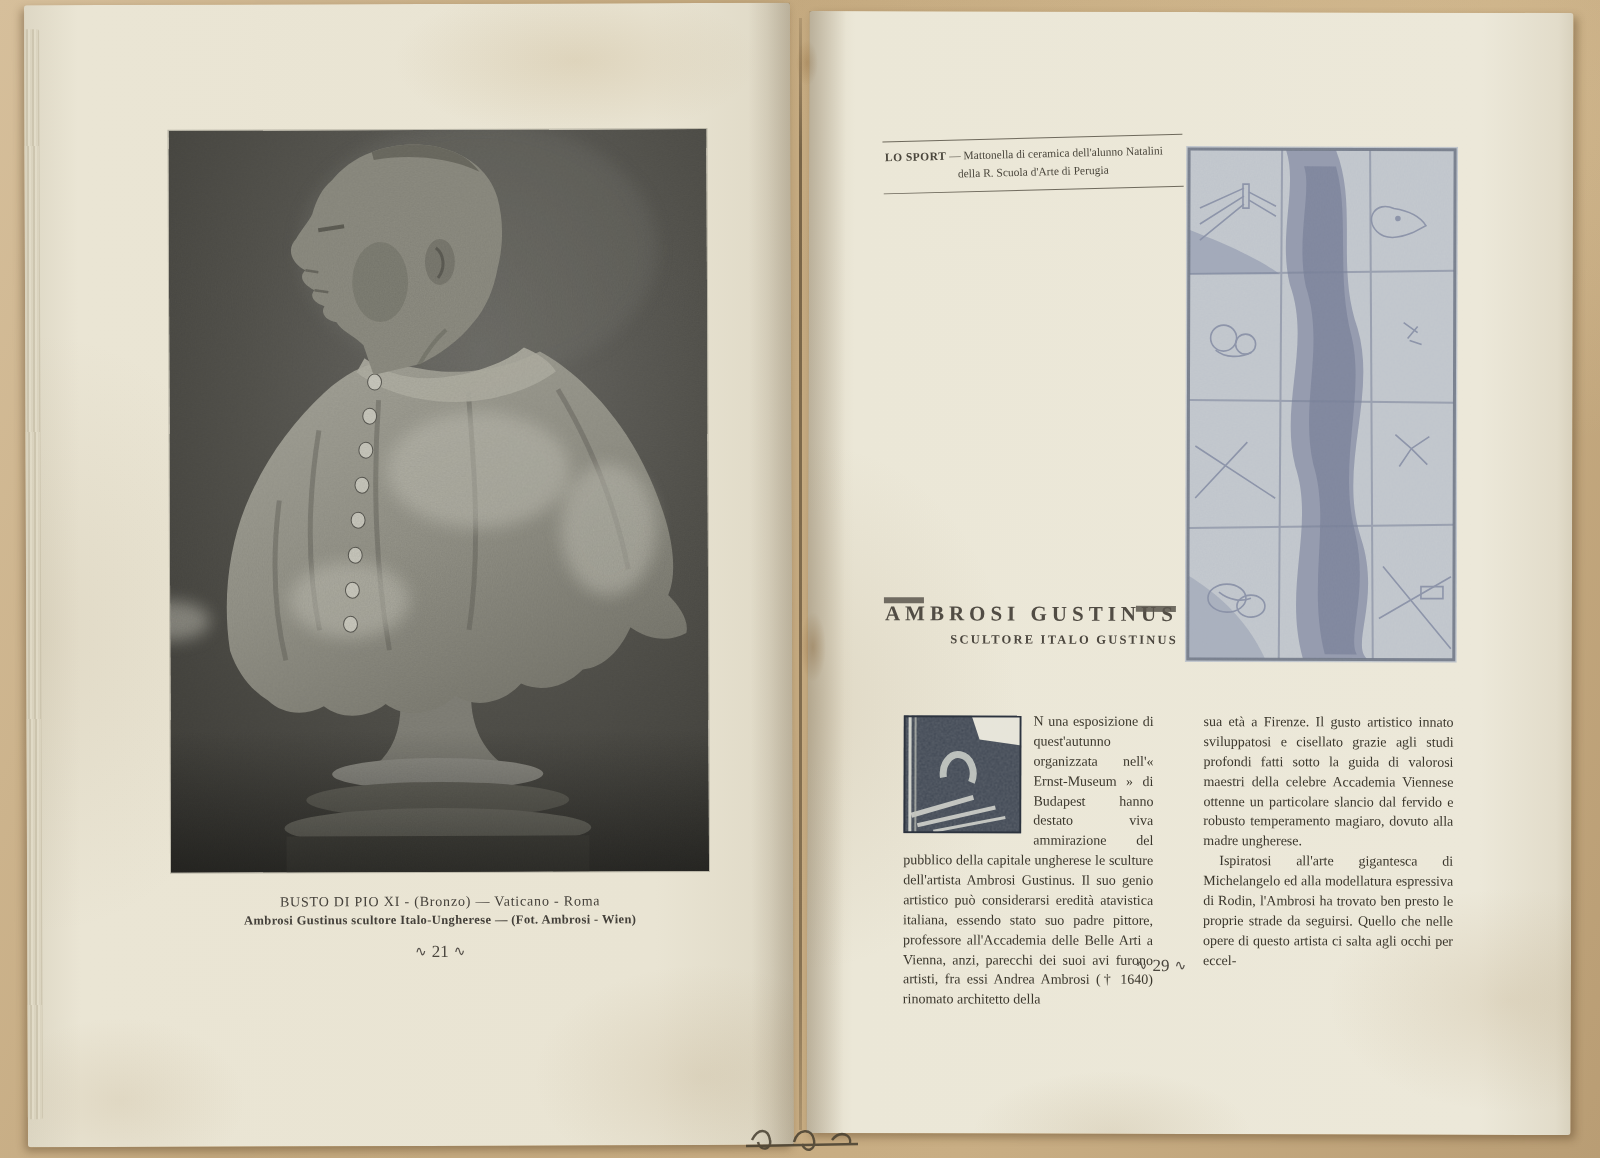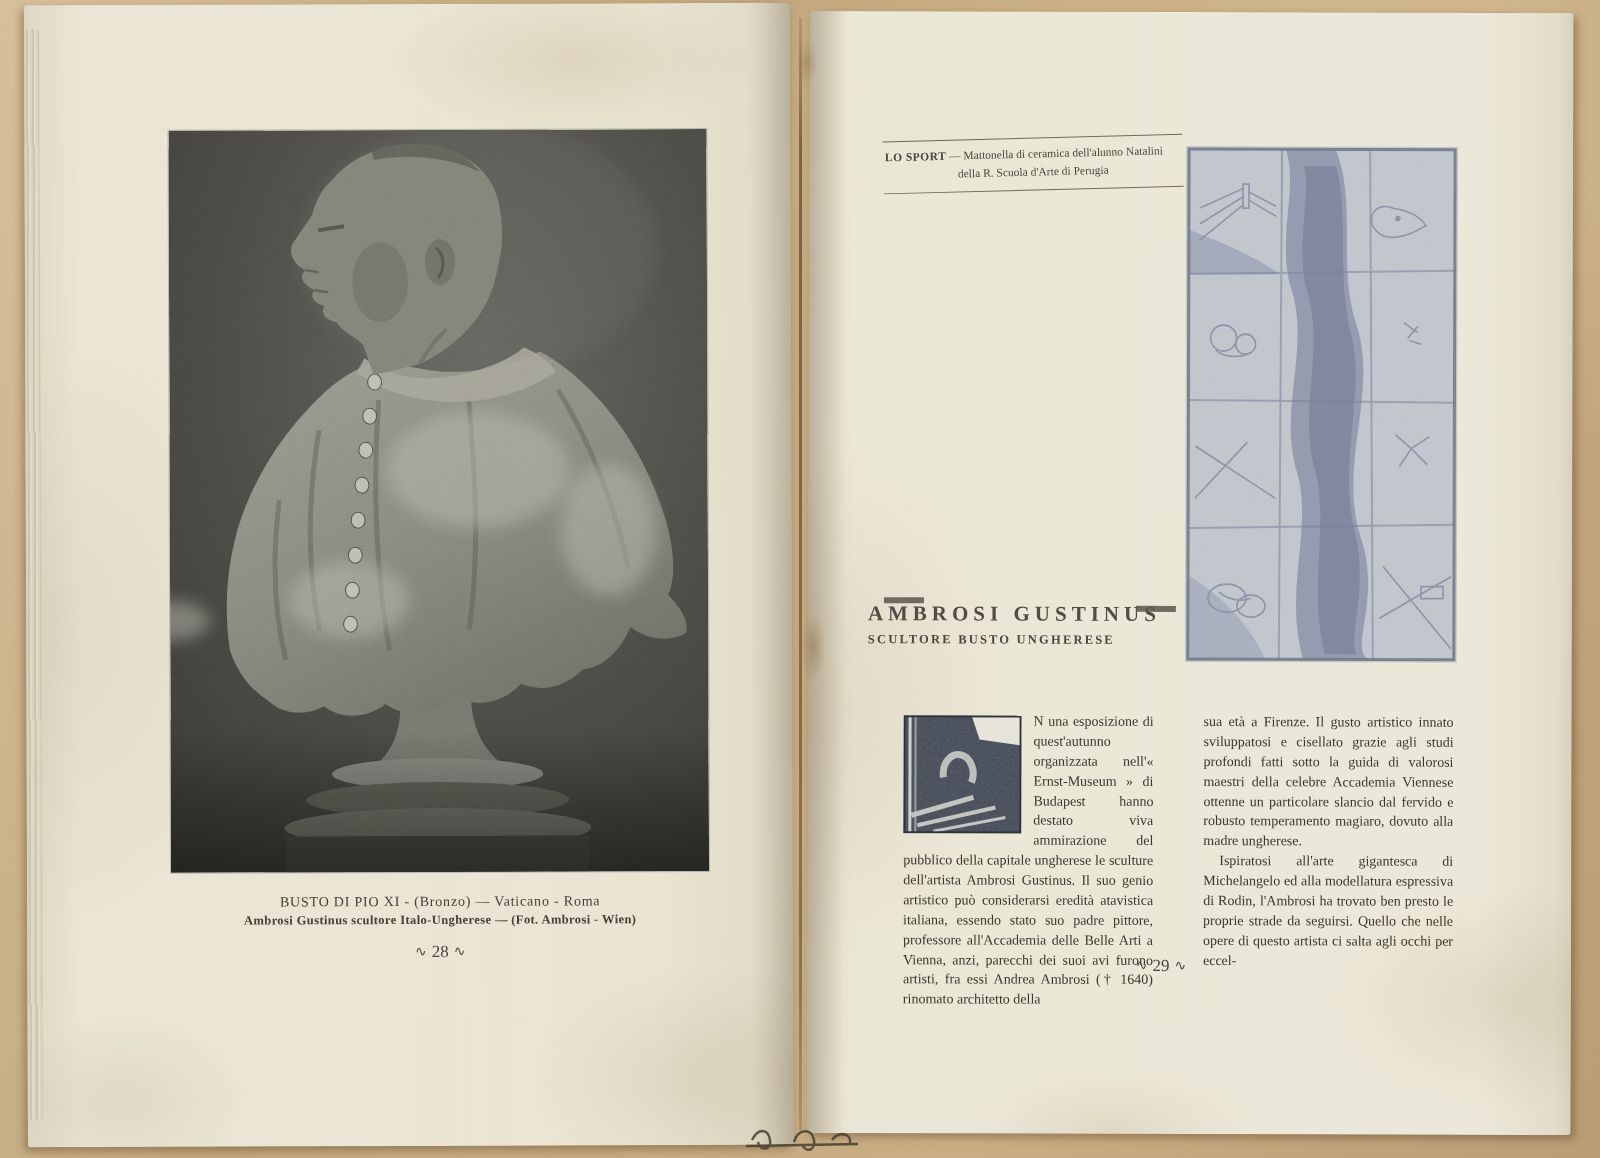--- a/index.html
+++ b/index.html
@@ -73,21 +73,21 @@
     position:absolute;left:74px;top:126px;width:296px;
     border-top:1px solid #6e695c;border-bottom:1px solid #6e695c;
     padding:7px 2px 8px 2px;transform:rotate(-1.6deg);
     color:#4a463c;font-size:11.5px;line-height:1.55;
   }
   .tile-caption .lead{font-weight:bold;letter-spacing:.5px;}
   .tile-caption .l2{text-align:center;display:block;}
   .tile-figure{position:absolute;left:377px;top:134px;width:272px;height:516px;margin:0;}
   .tile-figure svg{display:block;width:100%;height:100%;}
 
-  .title-block{position:absolute;left:60px;top:590px;width:310px;text-align:left;color:#55504a;}
+  .title-block{position:absolute;left:60px;top:590px;width:310px;text-align:right;color:#55504a;}
   .title-bar{position:absolute;height:6px;width:40px;background:#5b564d;opacity:.85;}
   .tb-l{left:16px;top:-4px;}
   .tb-r{right:2px;top:4px;}
   .article-title{font-size:21px;font-weight:bold;letter-spacing:5px;white-space:nowrap;color:#514c44;}
   .article-subtitle{font-size:12.5px;font-weight:bold;letter-spacing:2.2px;margin-top:6px;color:#4c473f;}
 
   .article{position:absolute;left:62px;top:700px;width:584px;display:flex;gap:16px;
     color:#3b372d;font-size:14px;line-height:1.42;text-align:justify;}
   .col{width:284px;margin-left:34px;}
   .initial-figure{float:left;width:118px;height:118px;margin:4px 12px 2px 0;}
@@ -188,21 +188,21 @@
         <rect width="540" height="742" filter="url(#noiseF)"></rect>
       </svg>
     </figure>
 
     <div class="photo-caption">
       <div class="cap1">BUSTO DI PIO XI - (Bronzo) — Vaticano - Roma</div>
       <div class="cap2">Ambrosi Gustinus scultore Italo-Ungherese — (Fot. Ambrosi - Wien)</div>
     </div>
 
     <div class="folio folio-left">
-      <span class="orn">∿</span><span>28</span><span class="orn">∿</span>
+      <span class="orn">∿</span><span>21</span><span class="orn">∿</span>
     </div>
   </div>
 
   <div class="page right-page">
 
     <div class="tile-caption">
       <span class="lead">LO SPORT</span><span> — Mattonella di ceramica dell'alunno Natalini</span>
       <span class="l2">della R. Scuola d'Arte di Perugia</span>
     </div>
 
@@ -251,21 +251,21 @@
         </g>
         <rect x="3" y="3" width="266" height="510" fill="none" stroke="#5e6575" stroke-width="3" opacity=".75"></rect>
         <rect width="272" height="516" filter="url(#noiseT)"></rect>
       </svg>
     </figure>
 
     <div class="title-block">
       <span class="title-bar tb-l"></span>
       <span class="title-bar tb-r"></span>
       <div class="article-title">AMBROSI GUSTINUS</div>
-      <div class="article-subtitle">SCULTORE BUSTO UNGHERESE</div>
+      <div class="article-subtitle">SCULTORE ITALO GUSTINUS</div>
     </div>
 
     <div class="article">
       <div class="col">
         <figure class="initial-figure">
           <svg viewBox="0 0 118 118">
             <defs>
               <filter id="noiseD">
                 <feTurbulence type="fractalNoise" baseFrequency="0.55" numOctaves="2" result="n"></feTurbulence>
                 <feColorMatrix in="n" type="matrix" values="0 0 0 0 0.85  0 0 0 0 0.85  0 0 0 0 0.8  0 0 0 0.22 0"></feColorMatrix>

